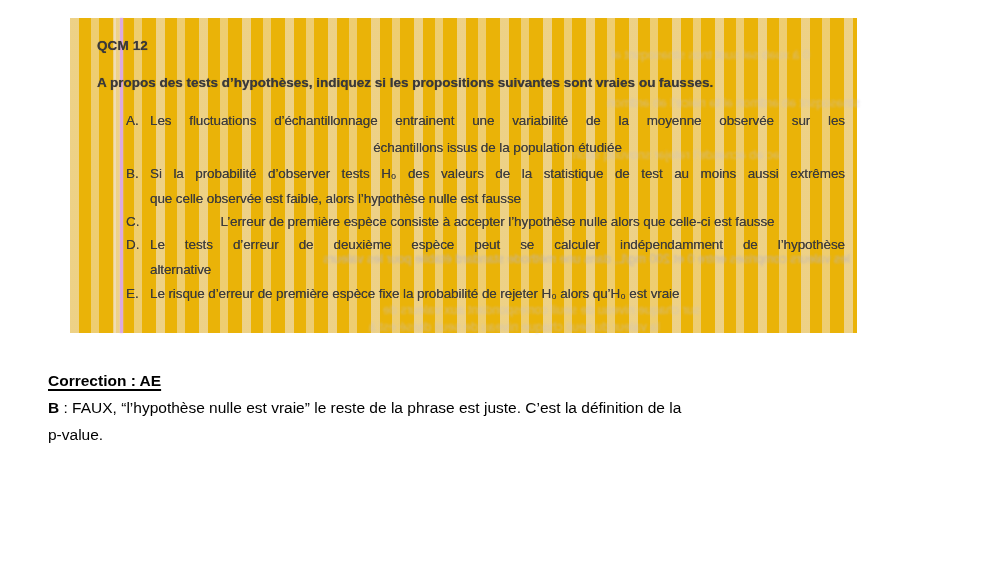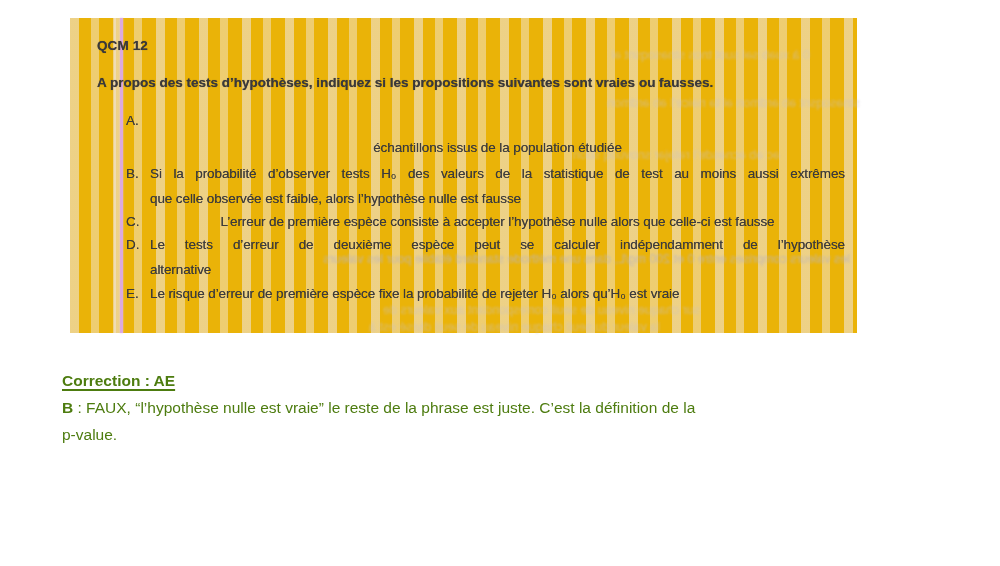--- a/index.html
+++ b/index.html
@@ -65,24 +65,24 @@
     opacity: 0.55;
     filter: blur(1.1px);
     transform: scaleX(-1);
     white-space: nowrap; overflow: hidden;
     pointer-events: none;
   }
   .bleed.strong { color: #bdb5bb; opacity: 0.8; }
 
   
   .correction {
-    position: absolute; left: 62px; top: 367px;
+    position: absolute; left: 48px; top: 367px;
     width: 830px;
     font-size: 15.5px; line-height: 27px;
-    color: #4d7c0f;
+    color: #000000;
   }
   .correction .c-title {
     font-weight: 700;
     text-decoration: underline;
     text-underline-offset: 3px;
     text-decoration-thickness: 1.5px;
   }
   .correction .c-line { white-space: nowrap; }
   .correction .cb { font-weight: 700; }
 </style>
@@ -102,20 +102,21 @@
 
   <div class="qcm">QCM 12</div>
   <div class="heading">A propos des tests d’hypothèses, indiquez si les propositions suivantes sont vraies ou fausses.</div>
 
   <div class="letter" style="top:94px;">A.</div>
   <div class="letter" style="top:147px;">B.</div>
   <div class="letter" style="top:195px;">C.</div>
   <div class="letter" style="top:218px;">D.</div>
   <div class="letter" style="top:267px;">E.</div>
 
+  <div class="line j" style="top:94px;">Les fluctuations d’échantillonnage entrainent une variabilité de la moyenne observée sur les</div>
   <div class="line" style="top:121px;text-align:center;">échantillons issus de la population étudiée</div>
   <div class="line j" style="top:147px;">Si la probabilité d’observer tests H₀ des valeurs de la statistique de test au moins aussi extrêmes</div>
   <div class="line" style="top:172px;">que celle observée est faible, alors l’hypothèse nulle est fausse</div>
   <div class="line" style="top:195px;text-align:center;">L’erreur de première espèce consiste à accepter l’hypothèse nulle alors que celle-ci est fausse</div>
   <div class="line j" style="top:218px;">Le tests d’erreur de deuxième espèce peut se calculer indépendamment de l’hypothèse</div>
   <div class="line" style="top:243px;">alternative</div>
   <div class="line" style="top:267px;">Le risque d’erreur de première espèce fixe la probabilité de rejeter H₀ alors qu’H₀ est vraie</div>
 </div>
 
 <div class="correction">

